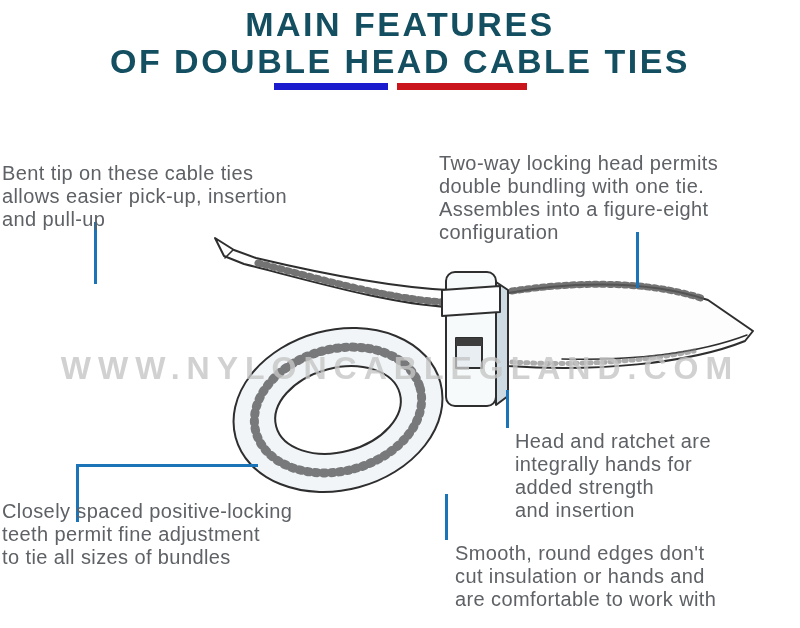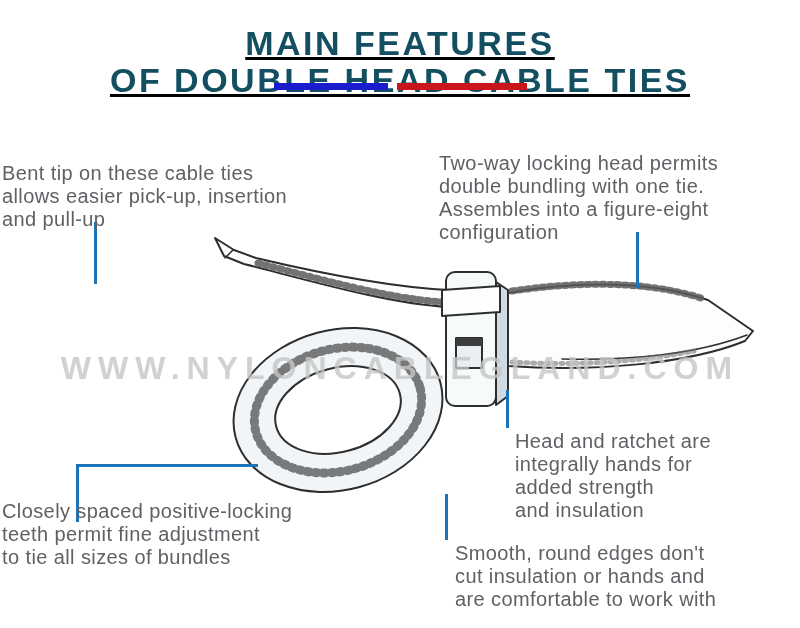--- a/index.html
+++ b/index.html
@@ -1,20 +1,20 @@
 <!DOCTYPE html>
 <html><head>
 <meta charset="utf-8">
 <style>
   html,body{margin:0;padding:0;background:#ffffff;}
   body{font-family:"Liberation Sans", sans-serif;}
   #canvas{position:relative;width:800px;height:628px;margin:0 auto;background:#ffffff;overflow:hidden;}
 
   
-  h1{margin:7px;padding-top:18px;text-decoration:underline;}
+  h1{margin:0;padding-top:6px;}
   .t-line{display:block;text-align:center;color:#134f60;font-weight:bold;
           font-size:34px;line-height:37px;letter-spacing:2.5px;}
 
   
   .divider{position:absolute;top:83px;left:0;right:0;display:flex;justify-content:center;gap:9px;}
   .bar{height:7px;display:block;}
   .bar.blue{width:114px;background:#1c1ccf;}
   .bar.red{width:130px;background:#c9151b;}
 
   
@@ -109,21 +109,21 @@
     <div class="callout-line">Two-way locking head permits</div>
     <div class="callout-line">double bundling with one tie.</div>
     <div class="callout-line">Assembles into a figure-eight</div>
     <div class="callout-line">configuration</div>
   </div>
 
   <div class="callout" id="c3">
     <div class="callout-line">Head and ratchet are</div>
     <div class="callout-line">integrally hands for</div>
     <div class="callout-line">added strength</div>
-    <div class="callout-line">and insulation</div>
+    <div class="callout-line">and insertion</div>
   </div>
 
   <div class="callout" id="c4">
     <div class="callout-line">Closely spaced positive-locking</div>
     <div class="callout-line">teeth permit fine adjustment</div>
     <div class="callout-line">to tie all sizes of bundles</div>
   </div>
 
   <div class="callout" id="c5">
     <div class="callout-line">Smooth, round edges don't</div>

